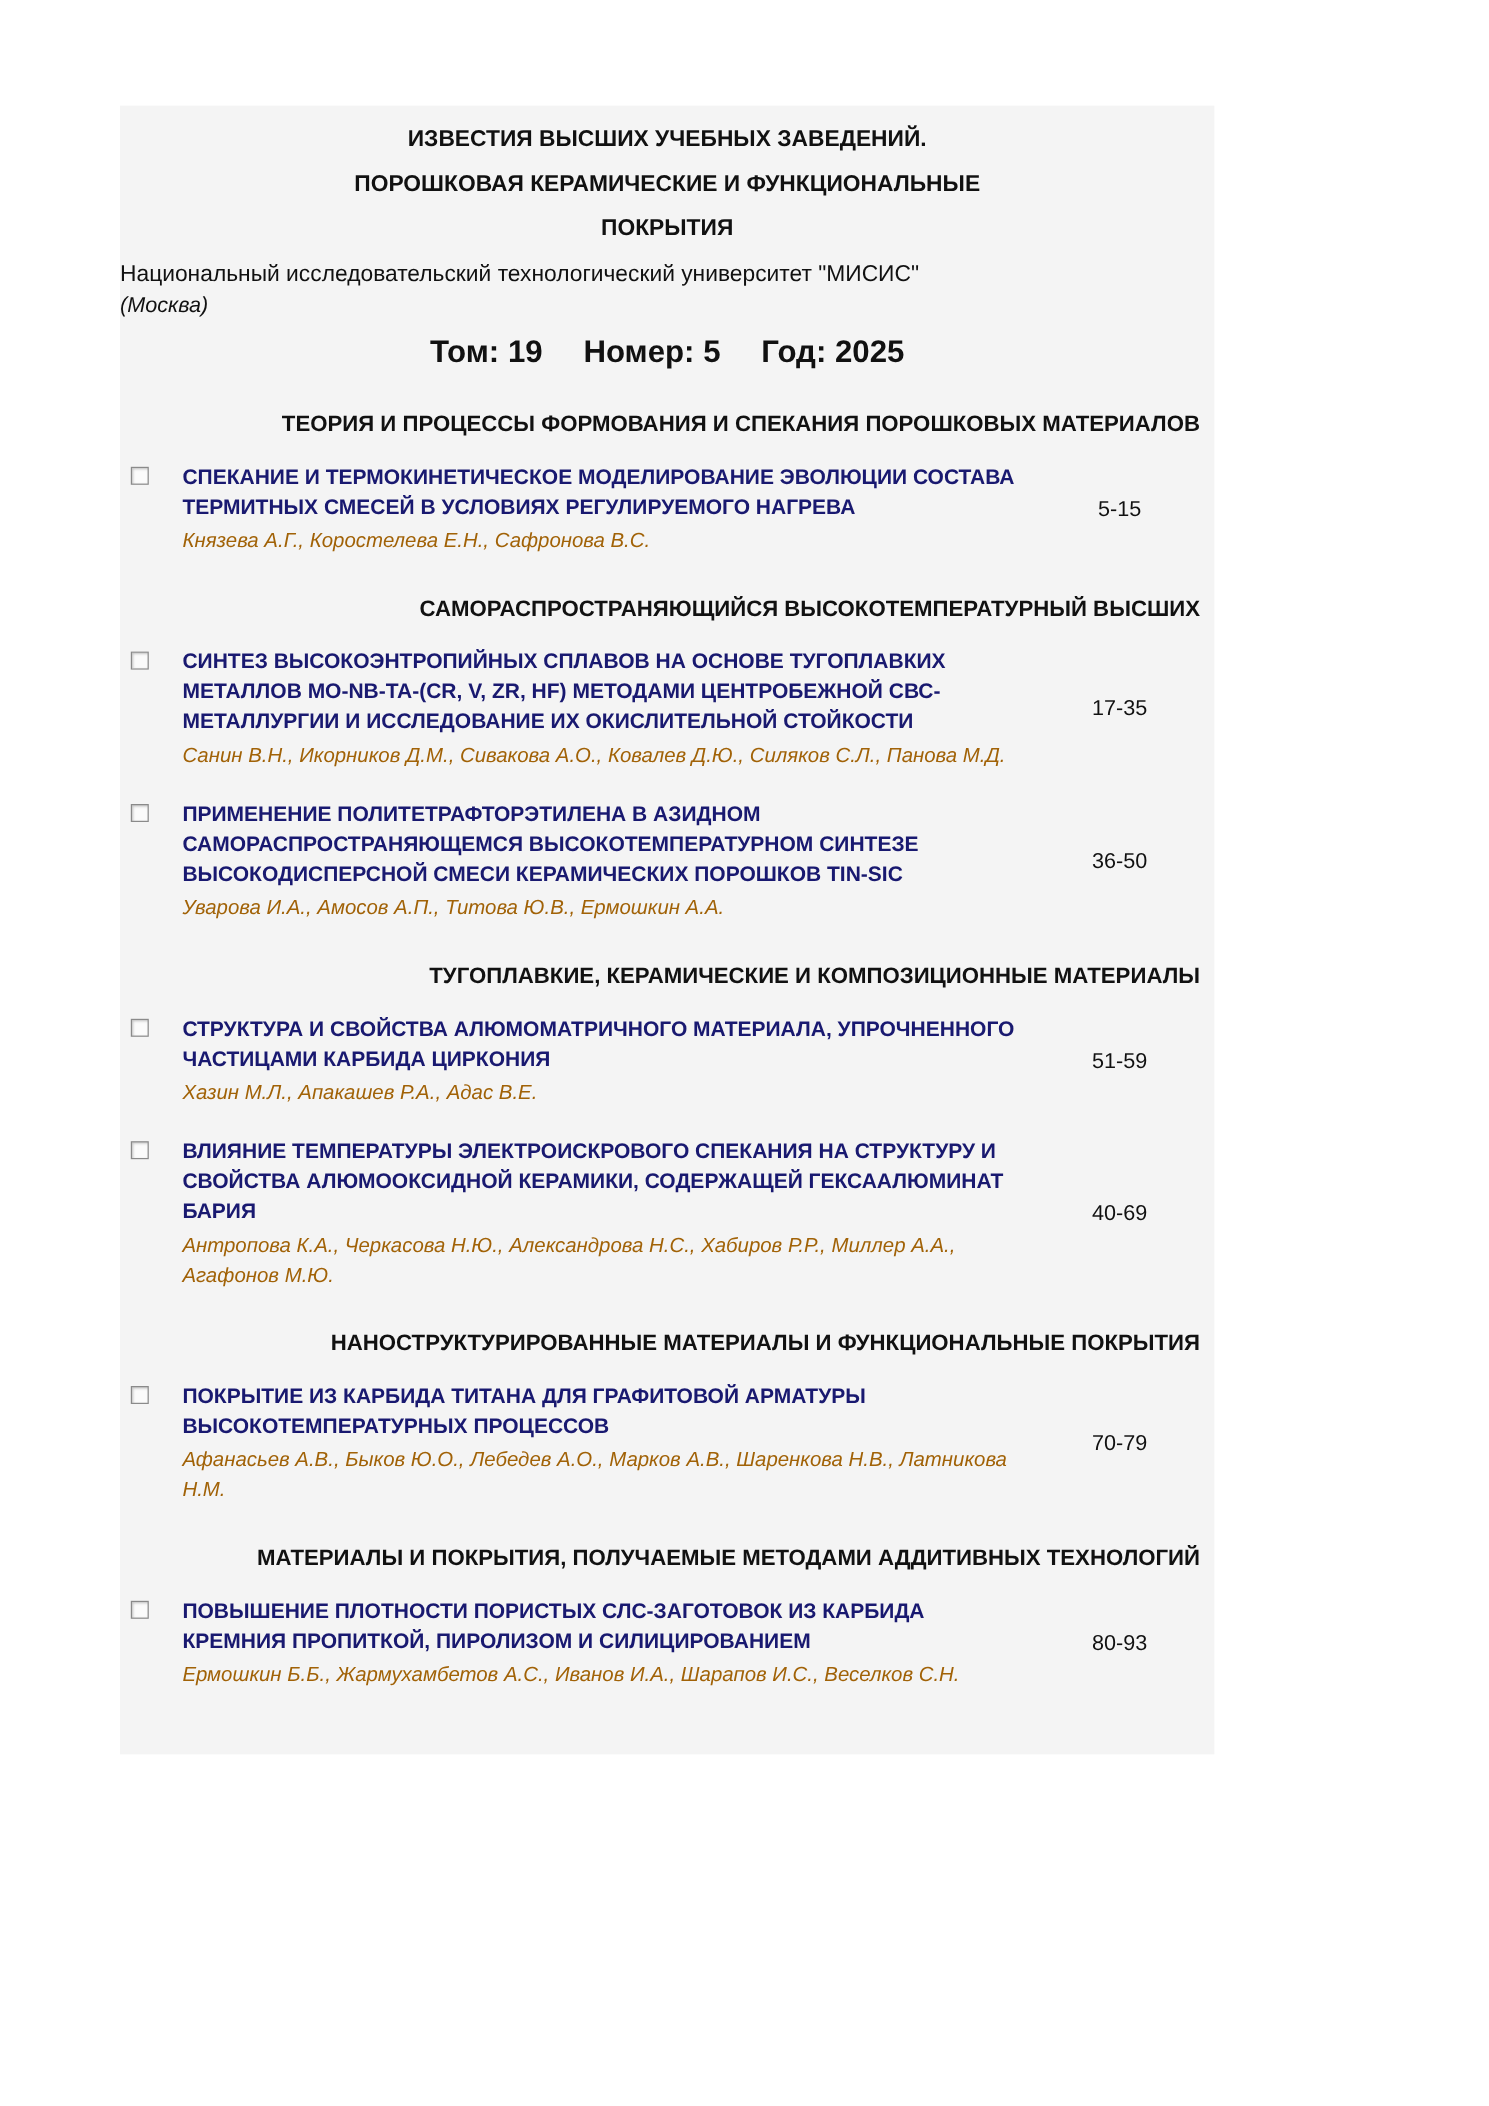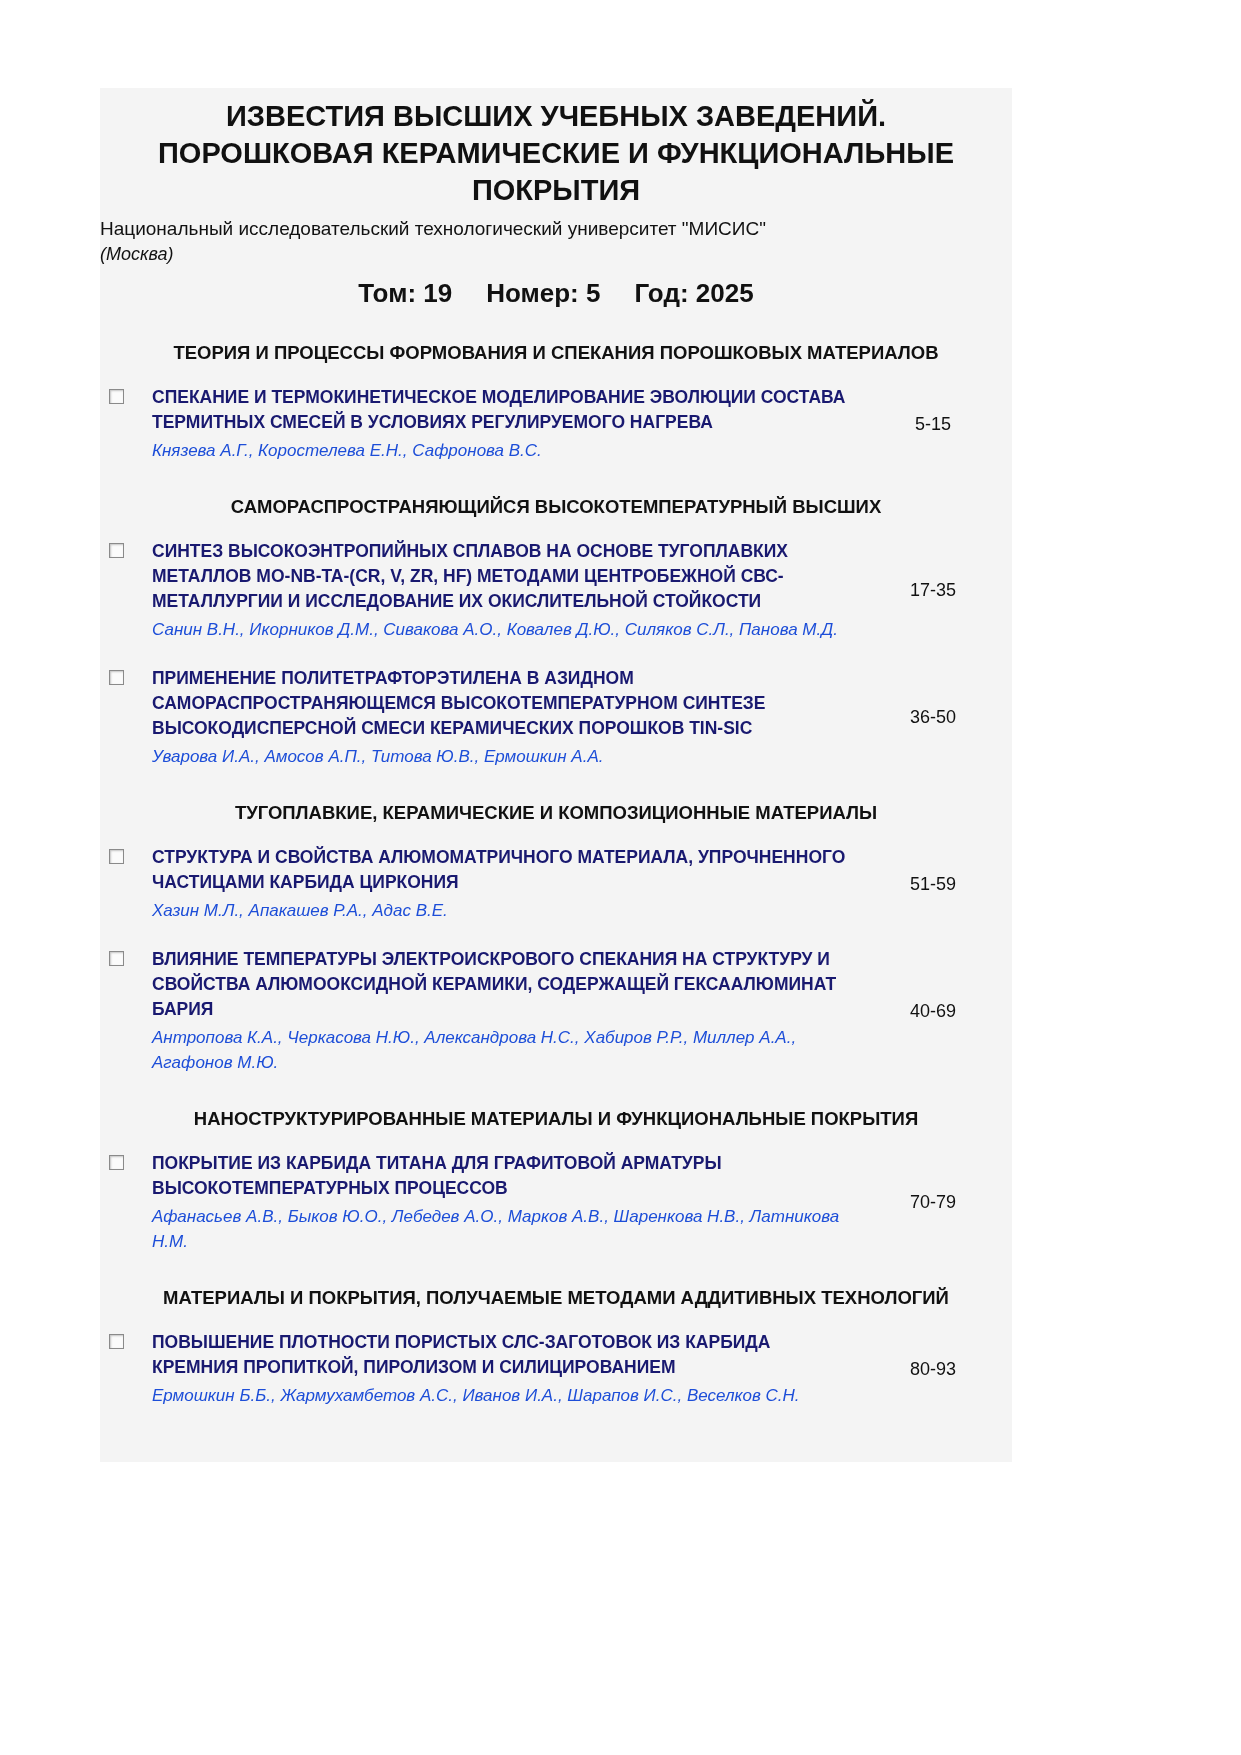--- a/index.html
+++ b/index.html
@@ -26,21 +26,21 @@
     width: 912px;
     min-height: 1300px;
     background: #f4f4f4;
     box-sizing: border-box;
     padding: 8px 0 30px 0;
   }
   
   .journal-title {
     margin: 2px 0 0 0;
     text-align: center;
-    font-size: 29px;
+    font-size: 19px;
     font-weight: bold;
     line-height: 37px;
     color: #111111;
   }
   .org-line {
     margin-top: 8px;
     text-align: left;
     font-size: 19px;
     line-height: 24px;
     color: #111111;
@@ -58,21 +58,21 @@
     display: flex;
     justify-content: center;
     gap: 34px;
     font-size: 26px;
     font-weight: bold;
     color: #111111;
   }
   
   .section-heading {
     margin: 32px 12px 20px 12px;
-    text-align: center;
+    text-align: right;
     font-size: 18.5px;
     font-weight: bold;
     line-height: 24px;
     color: #111111;
   }
   
   .article {
     display: flex;
     align-items: center;
     margin: 20px 0 24px 0;
@@ -104,21 +104,21 @@
     font-weight: bold;
     line-height: 25px;
     color: #191970;
     cursor: pointer;
   }
   .art-authors {
     margin-top: 3px;
     font-size: 17px;
     font-style: italic;
     line-height: 25px;
-    color: #1d4ed8;
+    color: #a16207;
   }
   .pages-col {
     flex: none;
     width: 150px;
     text-align: center;
     font-size: 18px;
     color: #111111;
   }
 </style>
 </head>

